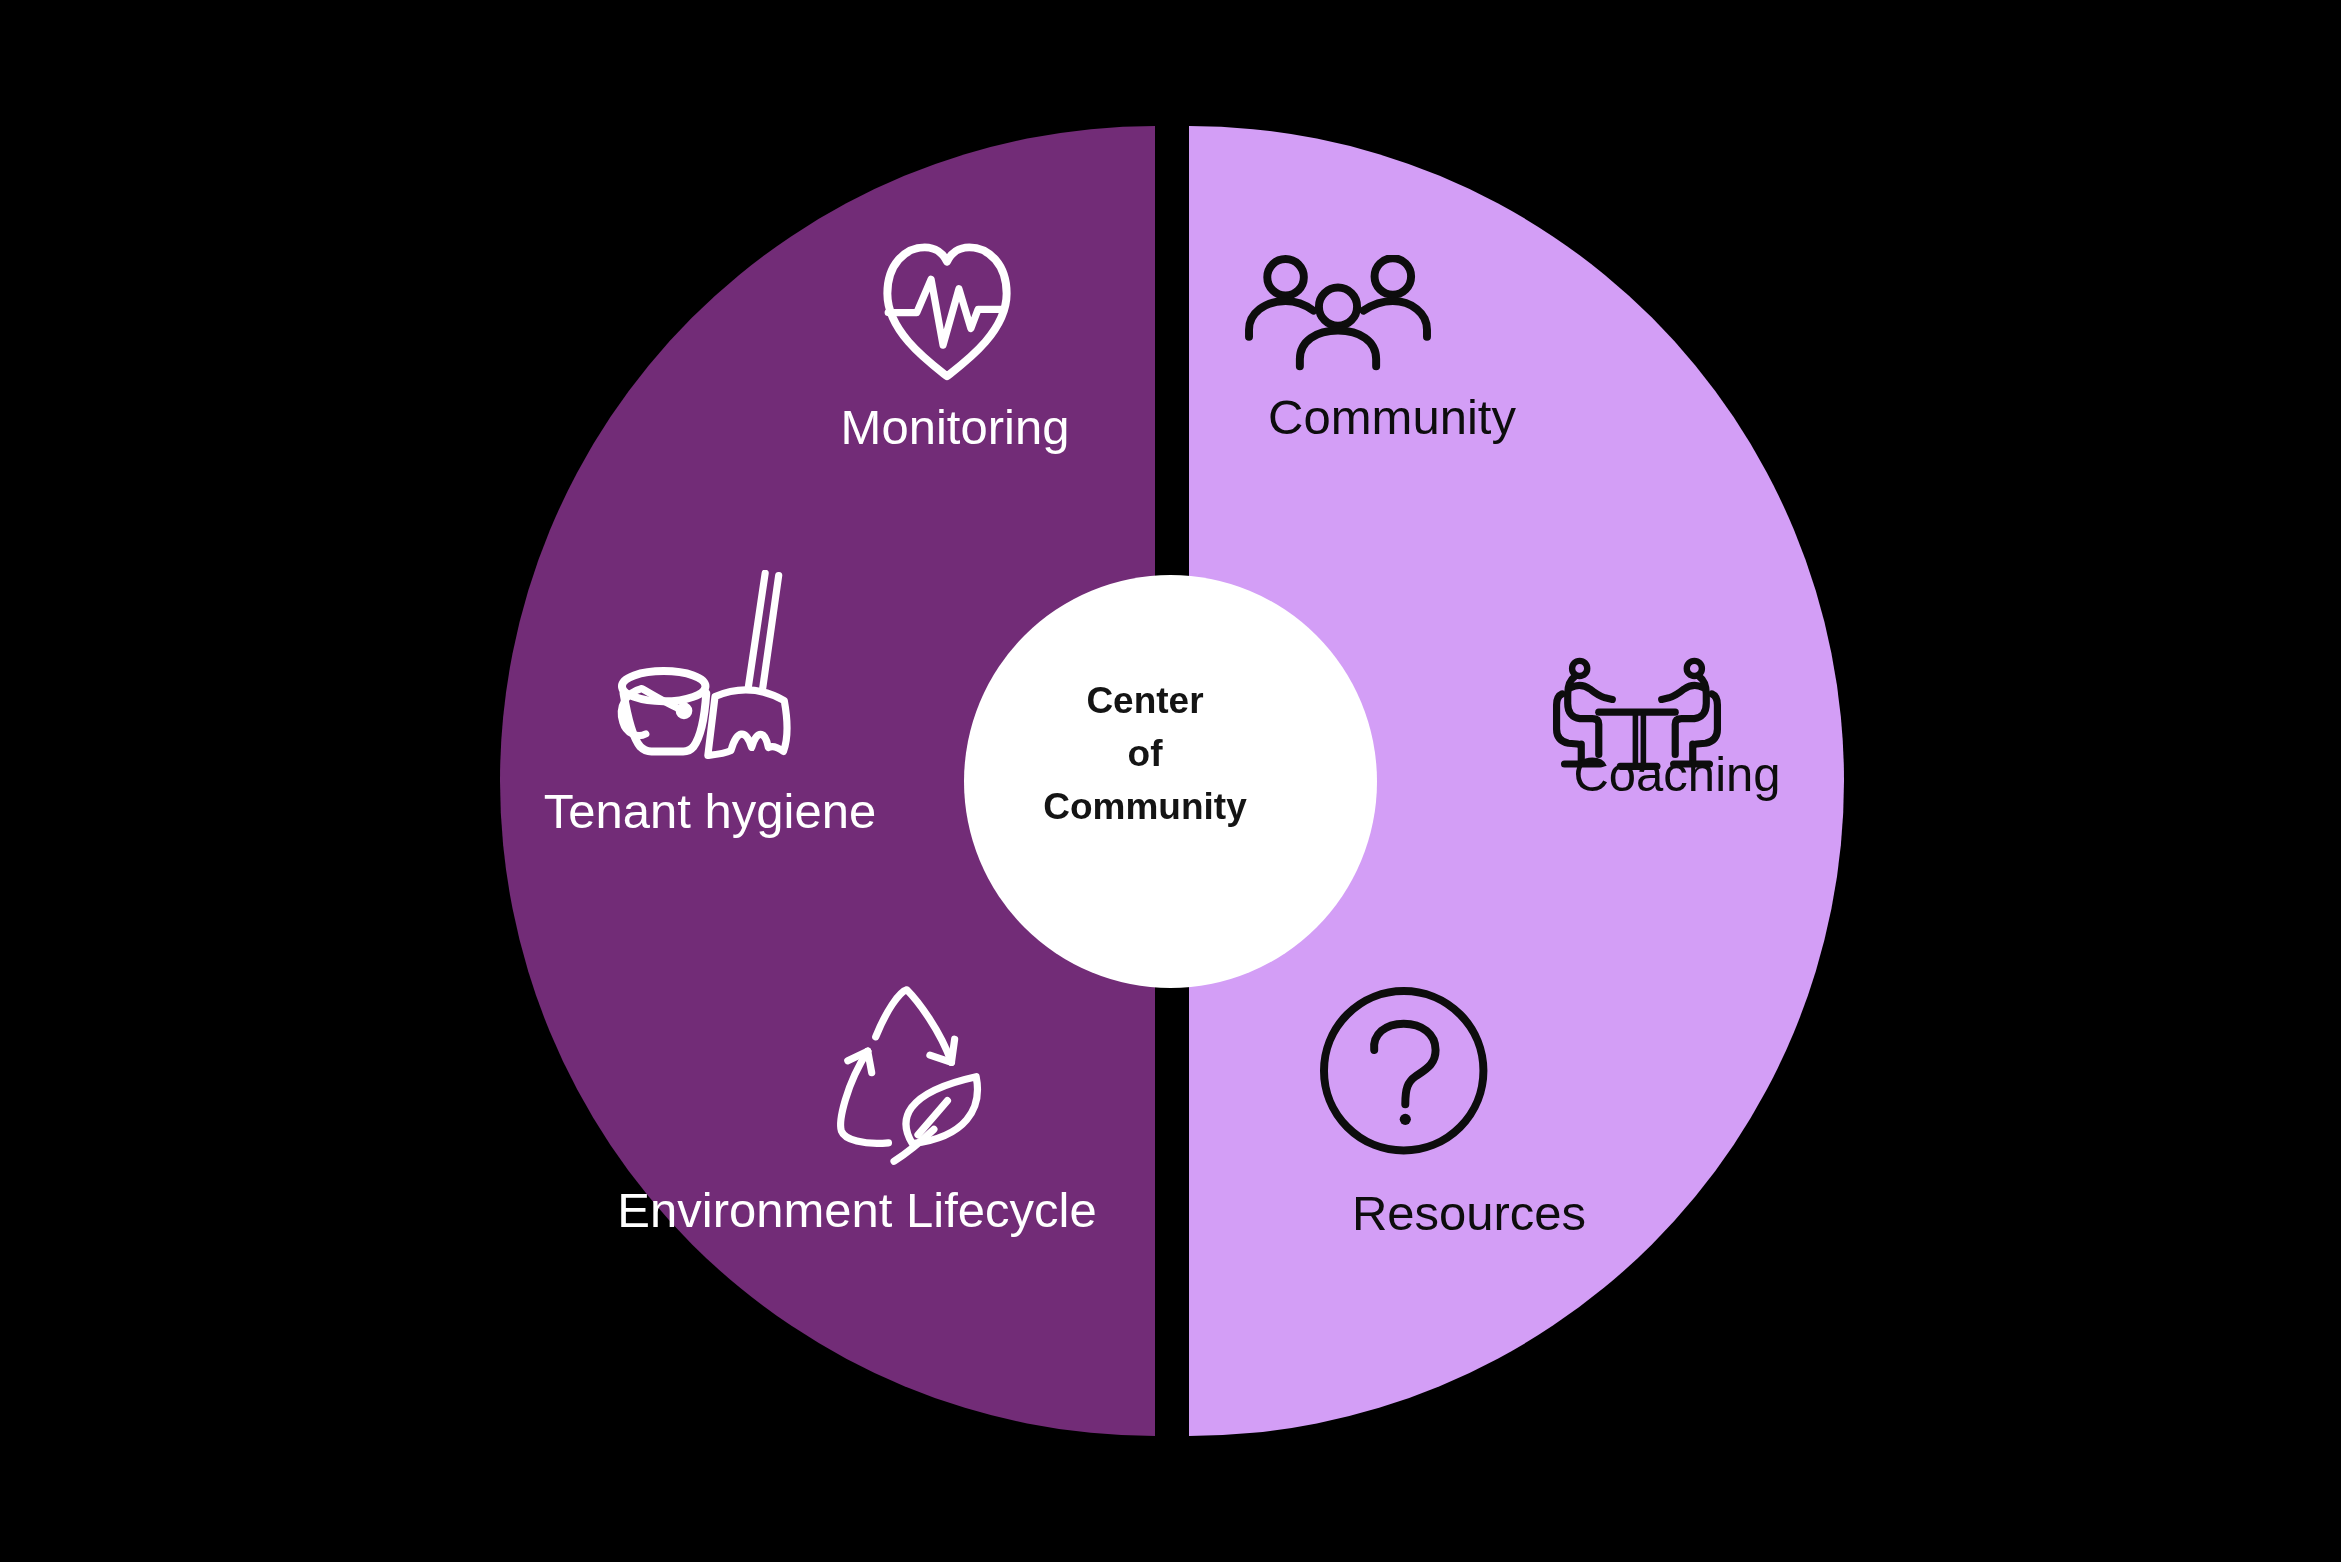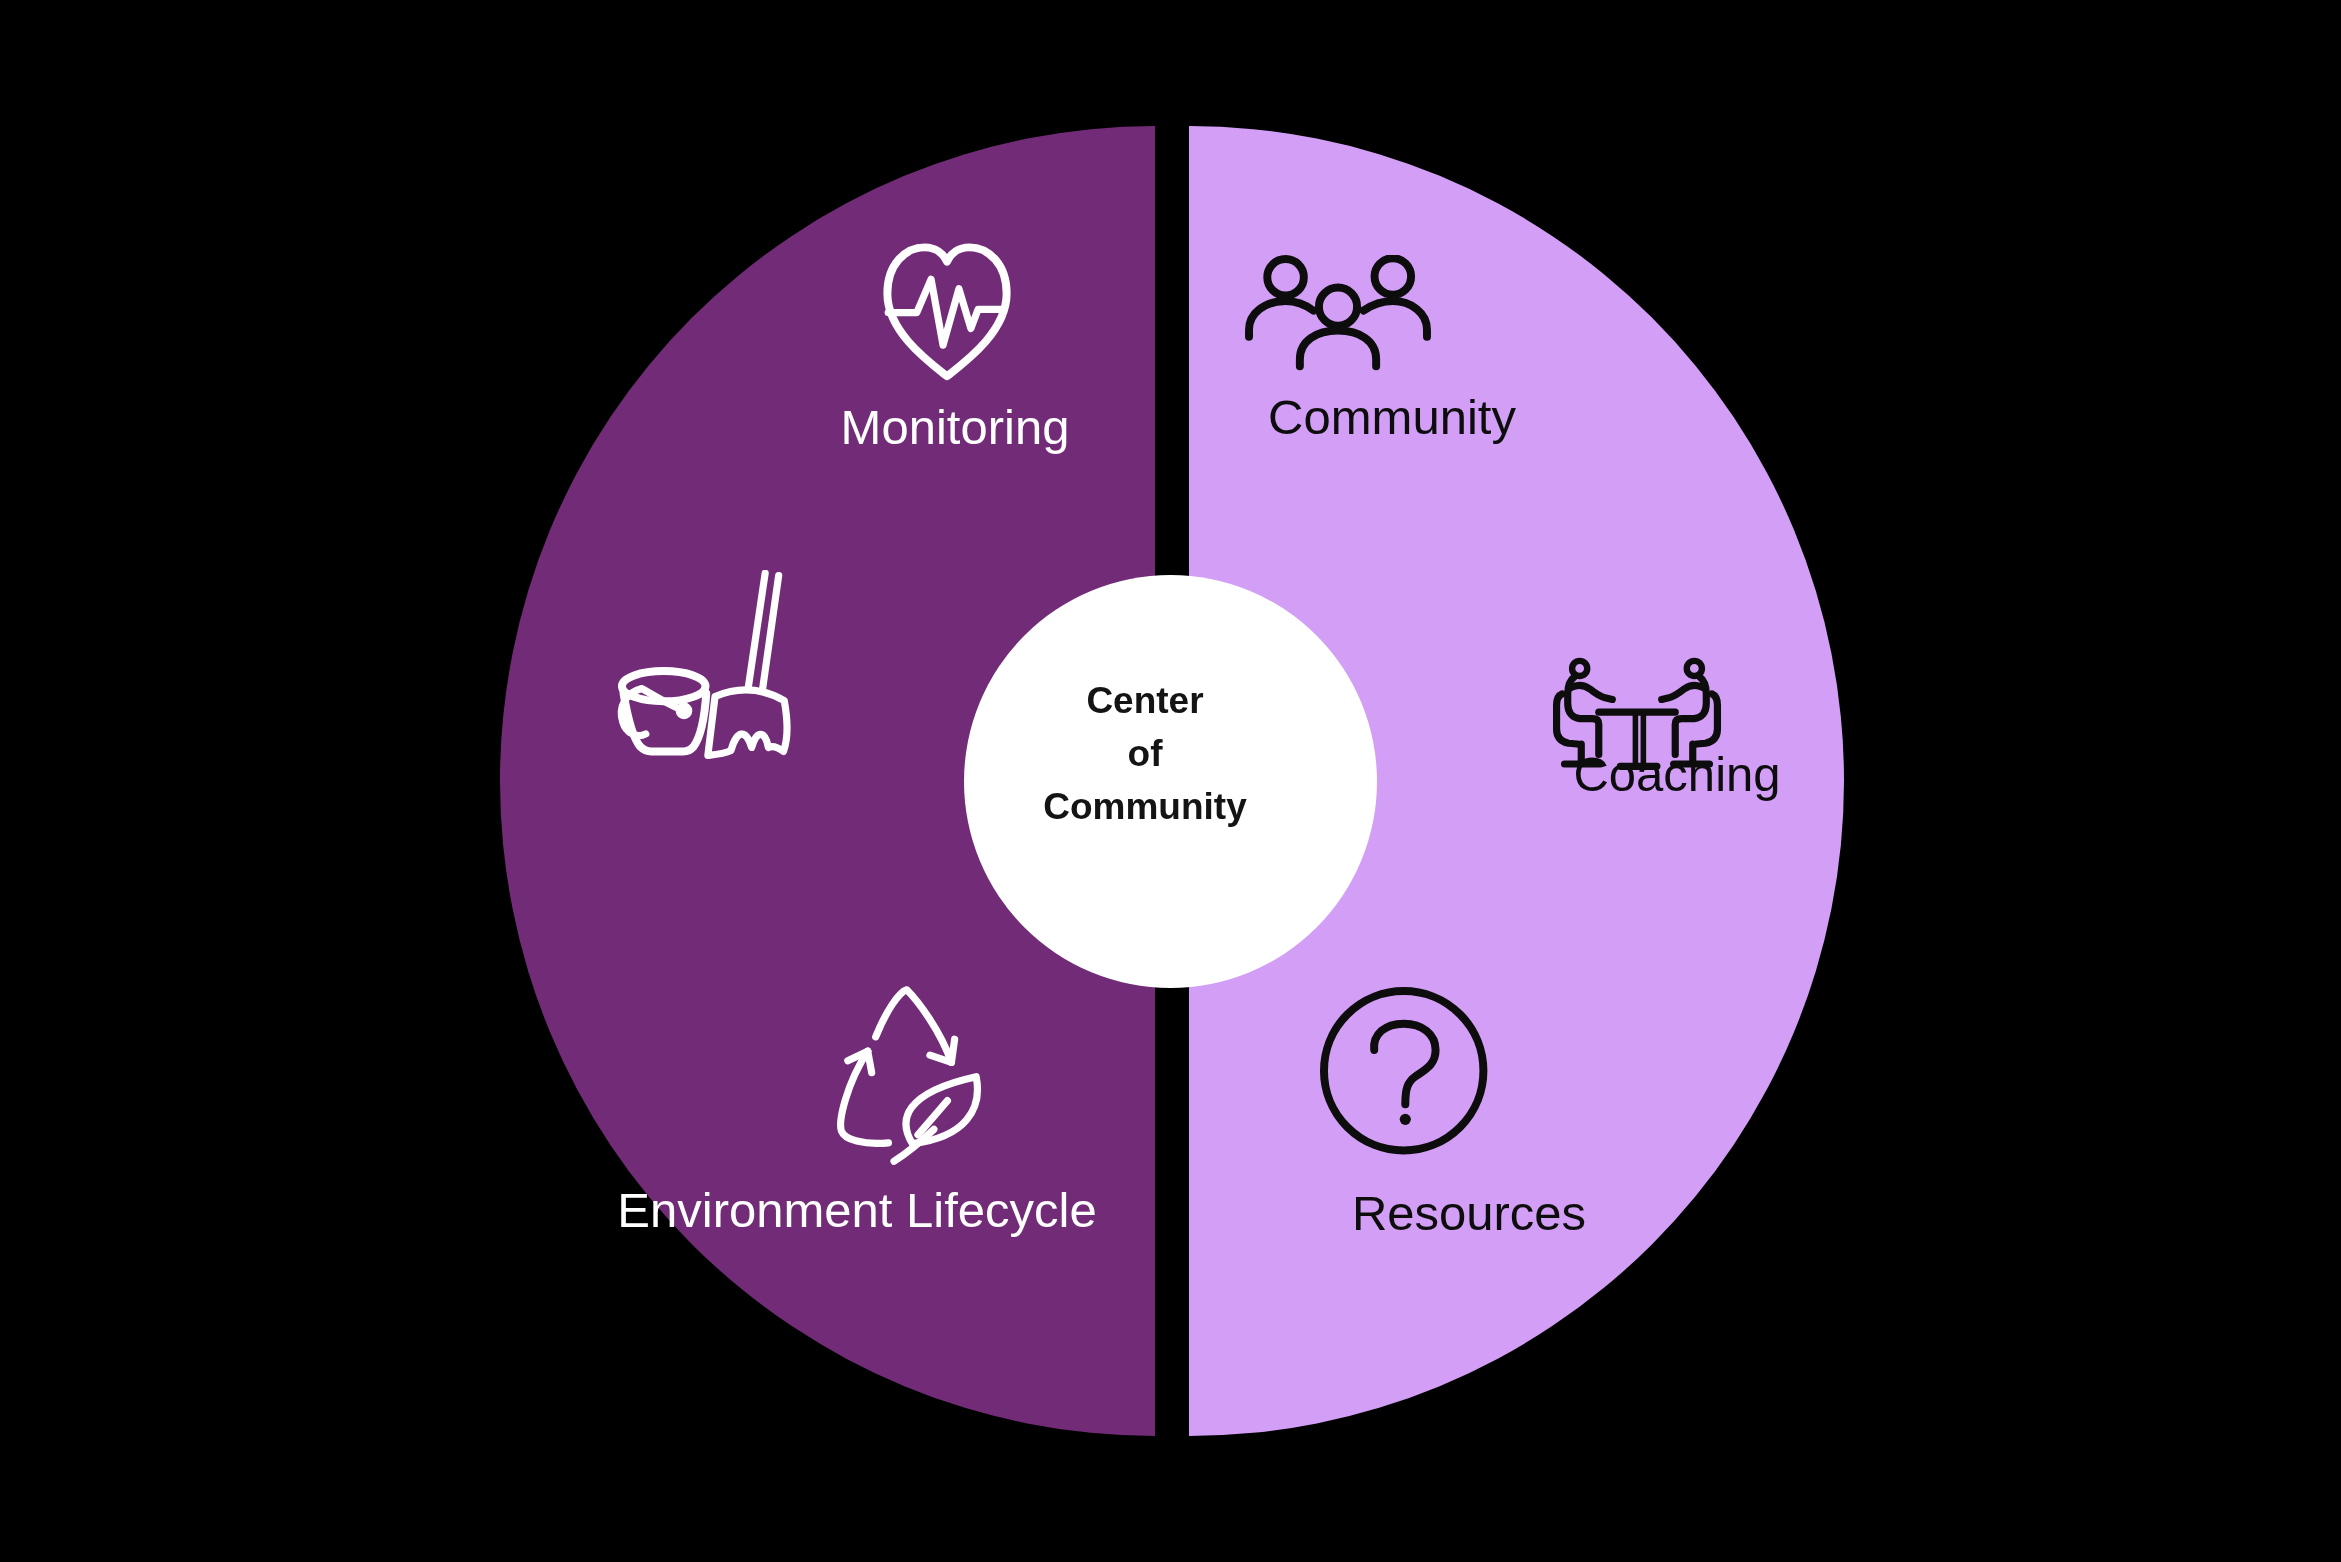--- a/index.html
+++ b/index.html
@@ -98,20 +98,21 @@
   <div class="icon ic-dark" style="left:1320px;top:986px;width:169px;height:171px">
     <svg viewBox="0 0 212 214" fill="none" stroke="currentColor" stroke-linecap="round" stroke-linejoin="round">
       <circle cx="105" cy="106" r="100" stroke-width="10"></circle>
       <path stroke-width="10" d="M68 80 C66 60 82 47 105 47 C128 47 145 60 145 80 C145 98 133 104 120 113 C110 120 107 128 107 148"></path>
       <circle cx="107" cy="167" r="7" fill="currentColor" stroke="none"></circle>
     </svg>
   </div>
 
   <span class="label on-dark" style="left:955px;top:399px">Monitoring</span>
   <span class="label on-light" style="left:1348px;top:389px">Community</span>
+  <span class="label on-dark" style="left:710px;top:783px">Tenant hygiene</span>
   <span class="label on-light" style="left:1633px;top:746px">Coaching</span>
   <span class="label on-dark" style="left:857px;top:1182px">Environment Lifecycle</span>
   <span class="label on-light" style="left:1425px;top:1185px">Resources</span>
 
   <div class="center-circle"></div>
   <div class="center-text">
     <div>Center</div>
     <div>of</div>
     <div>Community</div>
   </div>

